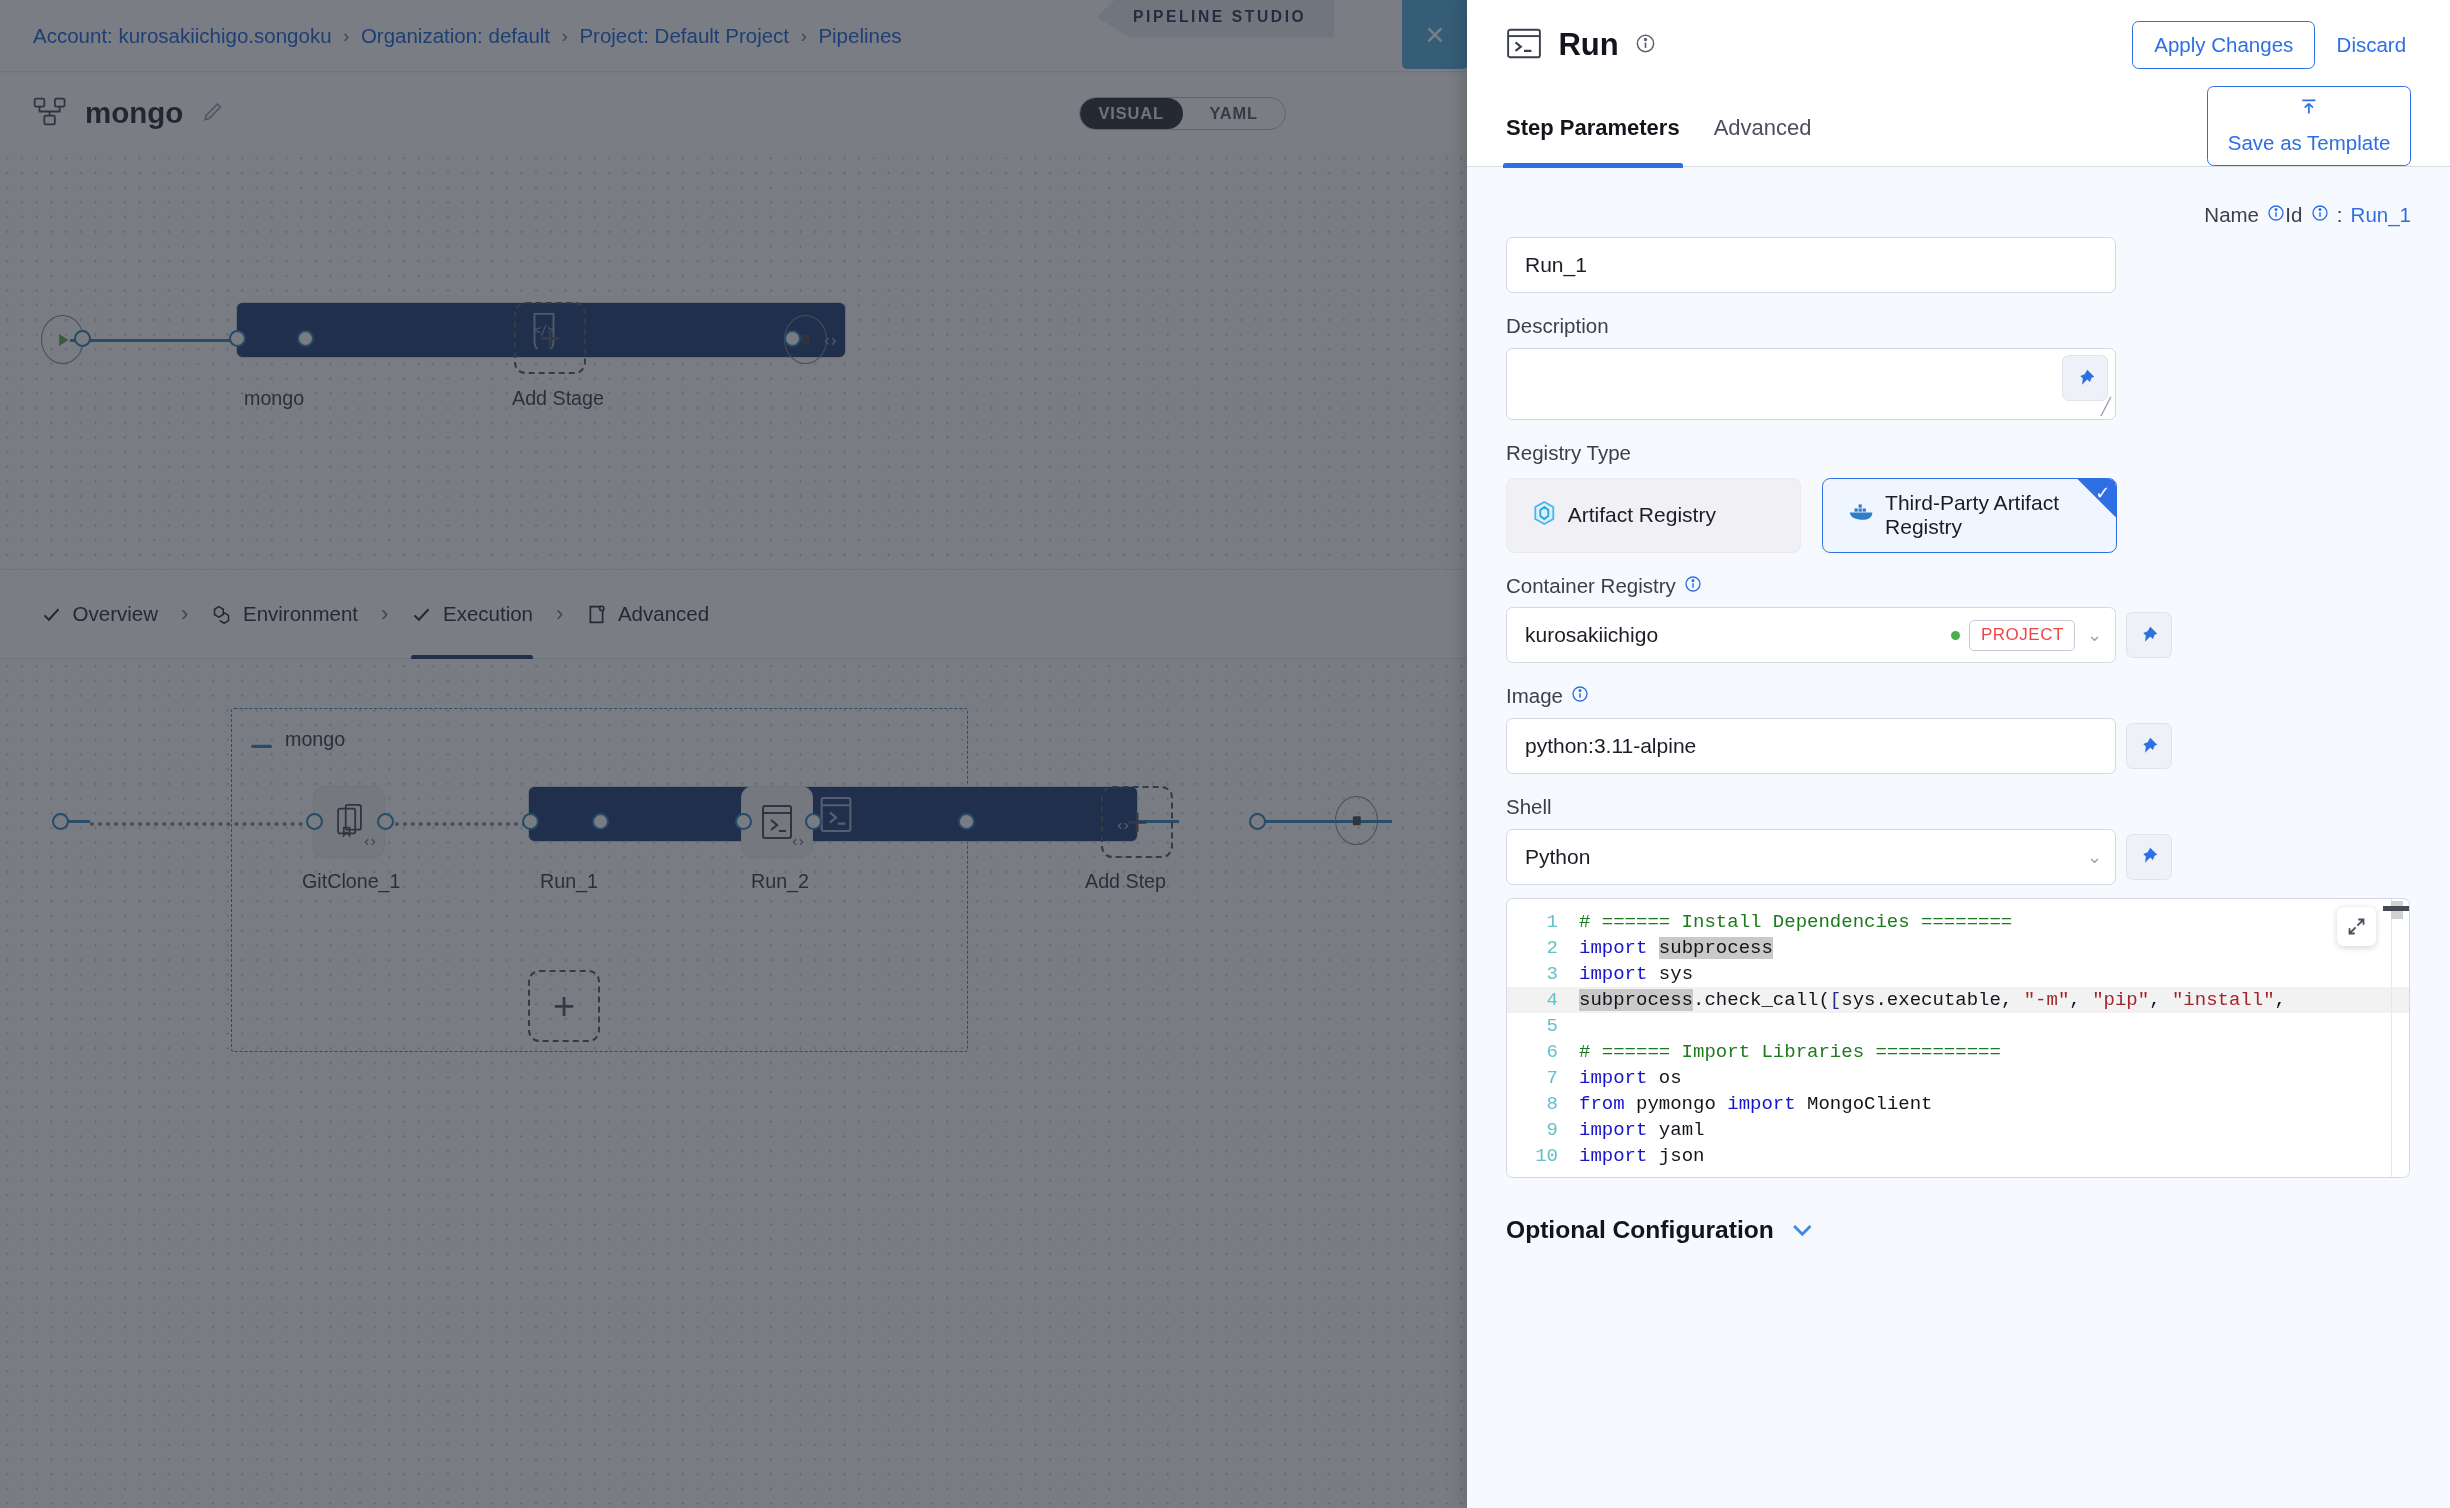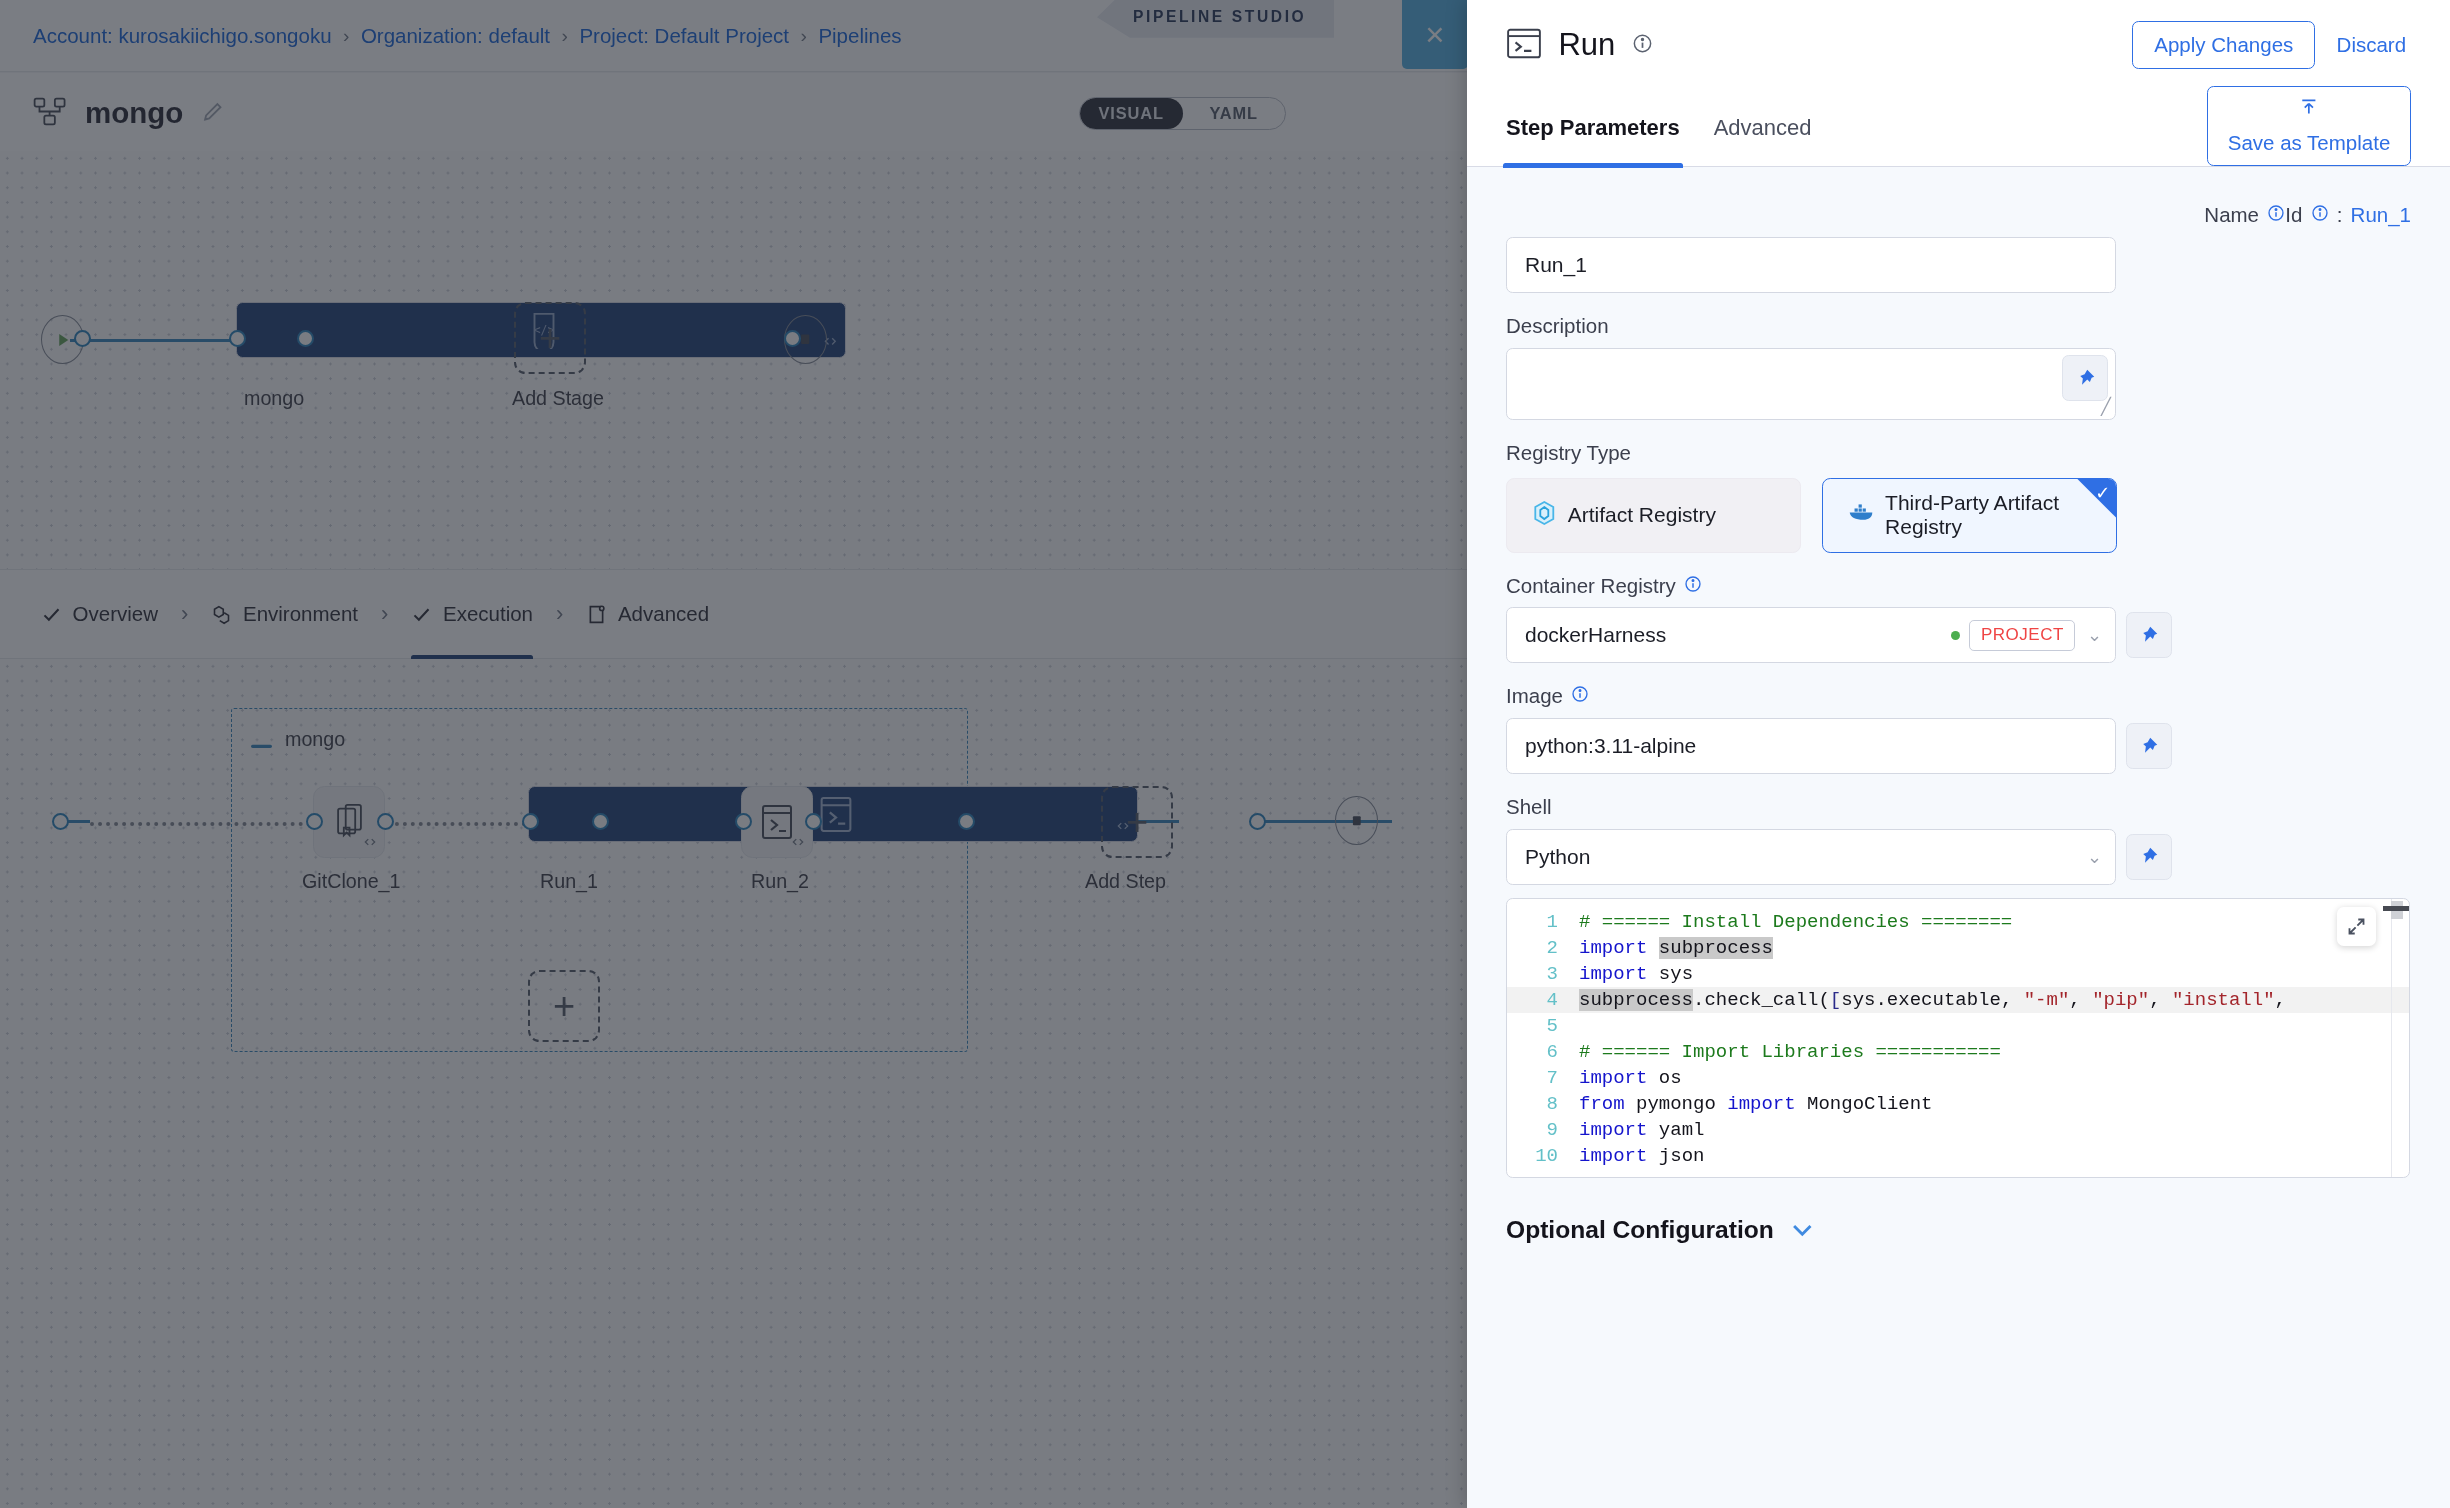--- a/index.html
+++ b/index.html
@@ -124,21 +124,21 @@
   
   #drawer {
     position: absolute; right: 0; top: 0; width: 983px; height: 1508px;
     background: #f6f9fd; display: flex; flex-direction: column;
     box-shadow: -3.3px 0 18px rgba(0,0,0,0.18);
   }
   .drawer-head {
     height: 90px; background: #ffffff; flex: 0 0 auto;
     display: flex; align-items: center; padding: 0 39px; gap: 16.4px;
   }
-  .drawer-title { font-size: 31px; font-weight: 400; color: #14141c; }
+  .drawer-title { font-size: 31px; font-weight: 700; color: #14141c; }
   .spacer { flex: 1; }
   .btn-outline {
     border: 1.6px solid #2f6fe4; color: #2f6fe4; background: transparent;
     border-radius: 6.6px; font-size: 20.5px; padding: 10.6px 21px;
     font-family: inherit; white-space: nowrap;
   }
   .btn-link { color: #2f6fe4; font-size: 20.5px; background: none; border: none;
     font-family: inherit; padding: 6.6px 4.9px; }
 
   .drawer-tabs {
@@ -555,21 +555,21 @@
         <span>
           <svg width="18" height="18" viewBox="0 0 24 24" fill="none" stroke="#2f6fe4" stroke-width="1.8">
             <circle cx="12" cy="12" r="9.3"></circle>
               <path d="M12 11v6" stroke-width="2"></path>
               <circle cx="12" cy="7.4" r="1.1" fill="#2f6fe4"></circle>
             </svg>
         </span>
       </span>
       <div class="sel-wrap">
         <div class="sel">
-          <span style="flex:1;">dockerHarness</span>
+          <span style="flex:1;">kurosakiichigo</span>
           <span class="dot-green" style="margin-right:9.8px;"></span>
           <span class="scope-pill">PROJECT</span>
           <span class="chev" style="margin-left:11.5px;">⌄</span>
         </div>
         <span class="pin-btn">
           <svg width="21" height="21" viewBox="0 0 24 24" fill="#2f6fe4">
               <path d="M14 2l8 8-3 1-2 5-3-3-6 6 1-7-3-3 5-2z"></path>
             </svg>
         </span>
       </div>

